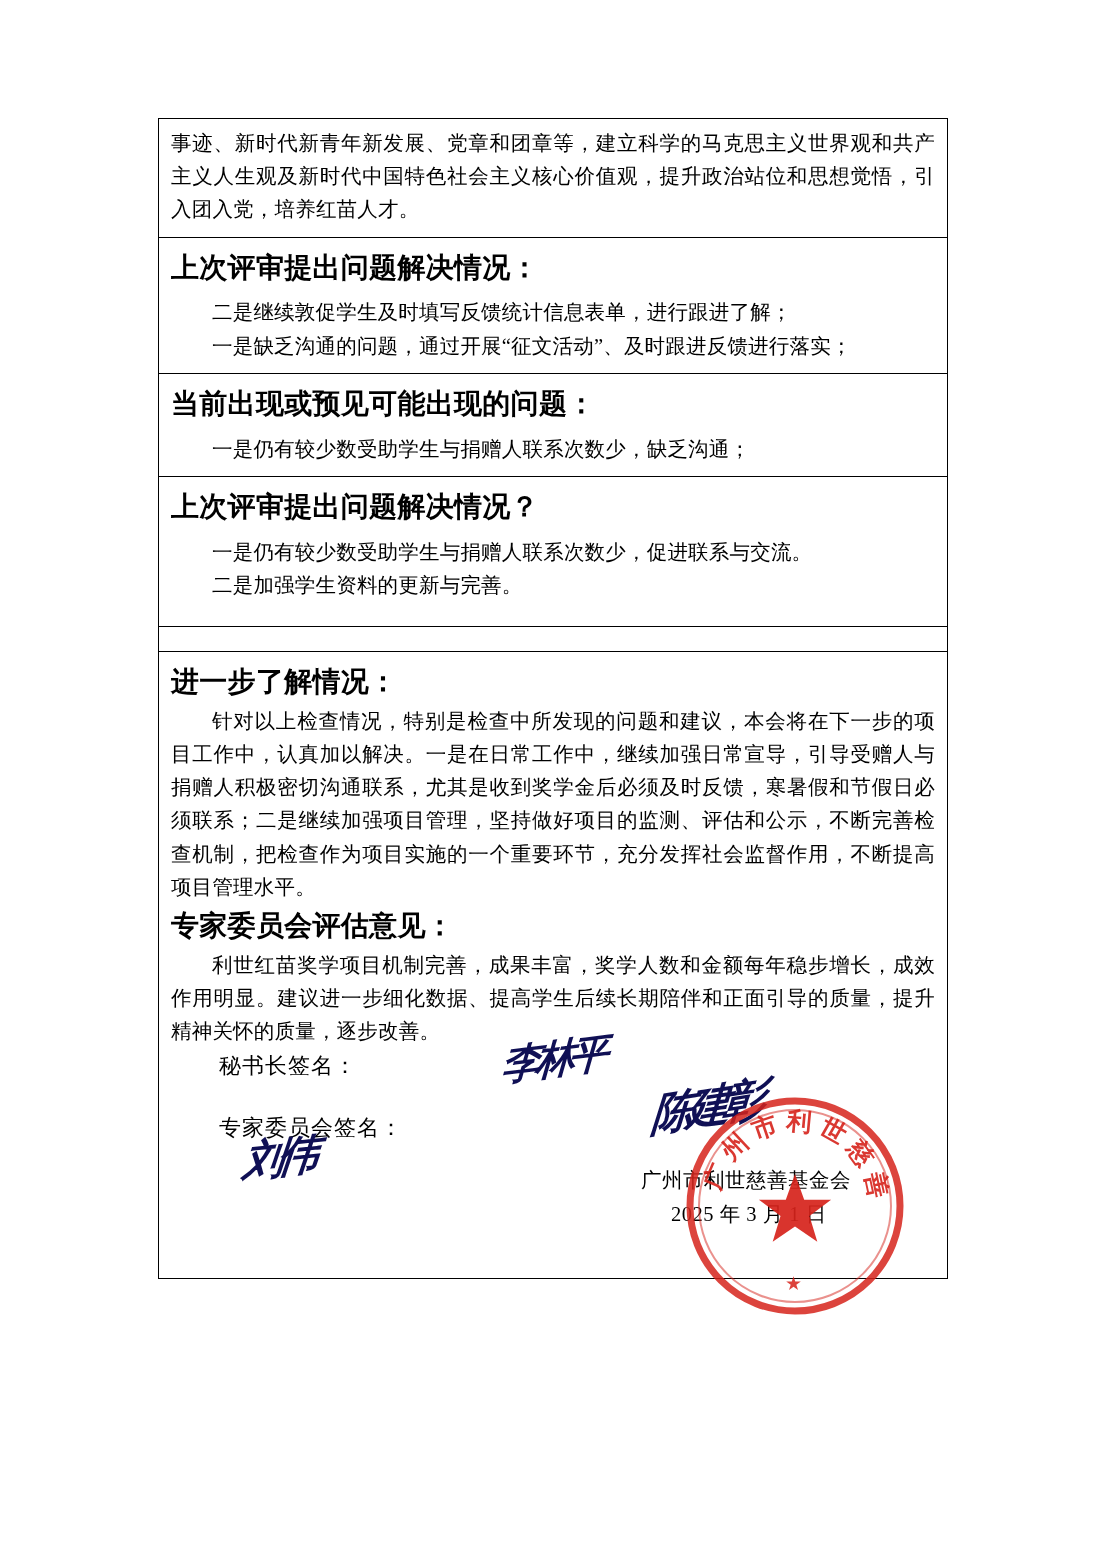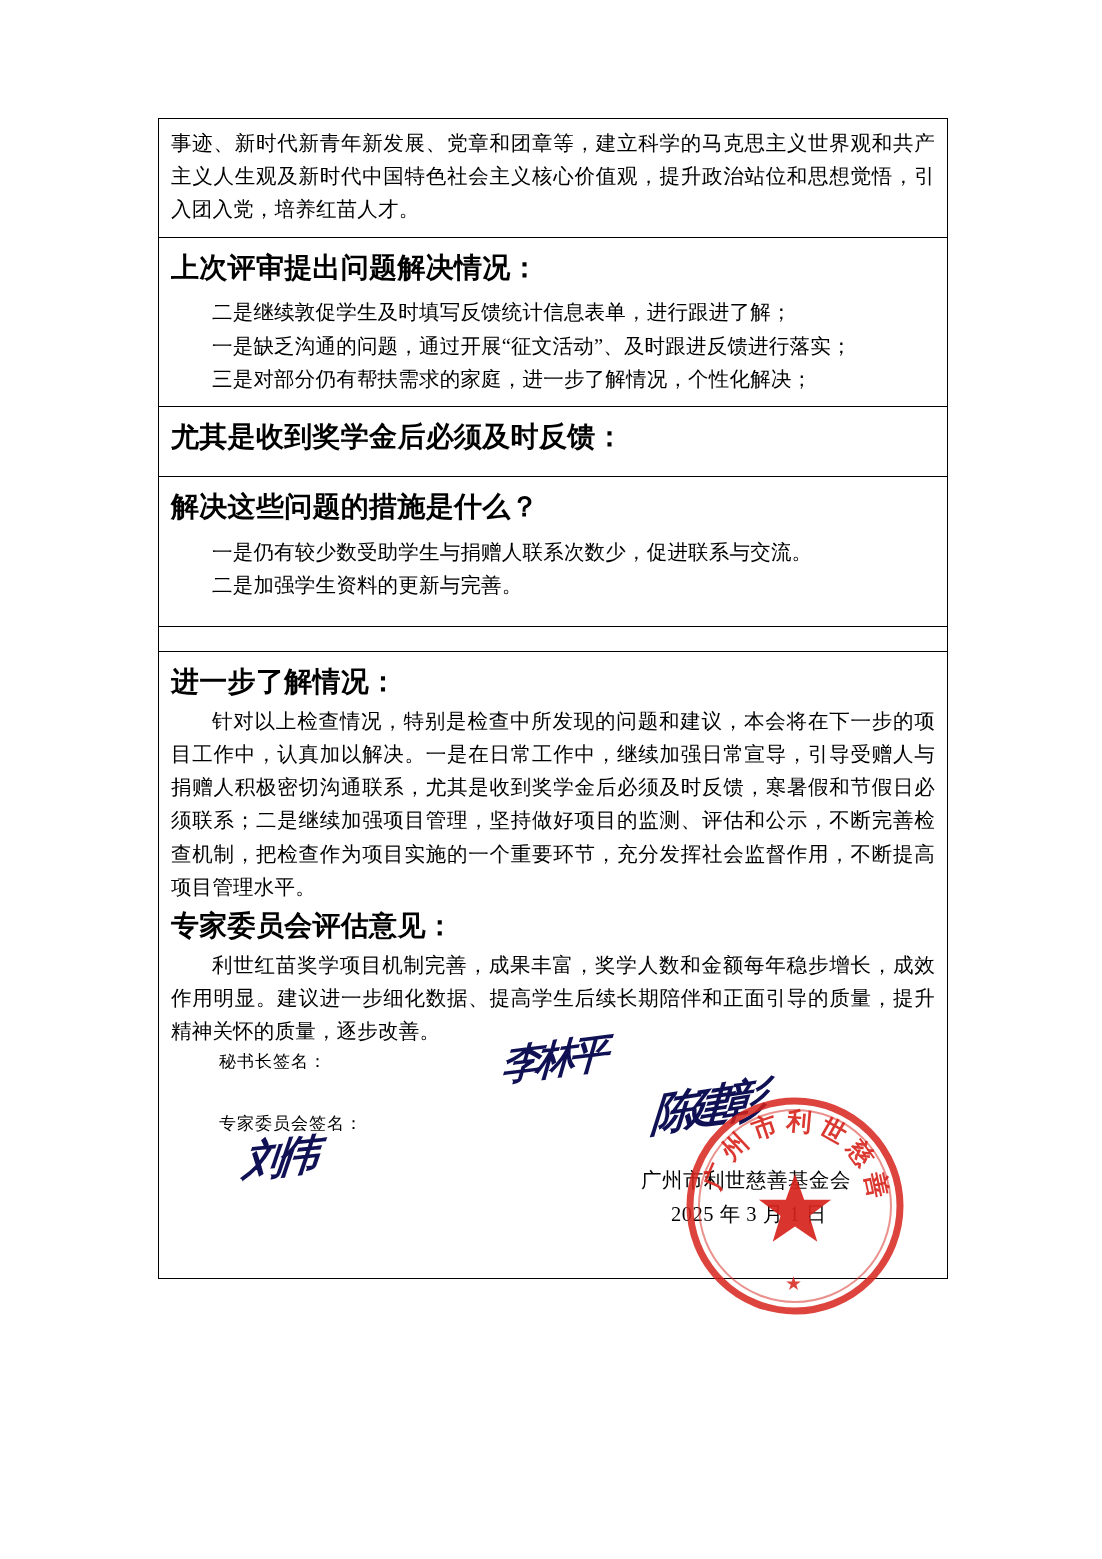--- a/index.html
+++ b/index.html
@@ -56,21 +56,21 @@
     line-height: 1.62;
     text-indent: 2em;
     letter-spacing: 0.2px;
   }
   .spacer-sm { height: 6px; }
   .spacer-md { height: 14px; }
 
   
   .sign-row {
     position: relative;
-    font-size: 17px;
+    font-size: 22px;
     line-height: 1.6;
     padding-left: 48px;
     height: 62px;
   }
   .sign-label {
     display: inline-block;
     letter-spacing: 1px;
   }
   .sig-ink {
     position: absolute;
@@ -144,30 +144,30 @@
 
     <div class="row">
       <div class="para">事迹、新时代新青年新发展、党章和团章等，建立科学的马克思主义世界观和共产主义人生观及新时代中国特色社会主义核心价值观，提升政治站位和思想觉悟，引入团入党，培养红苗人才。</div>
     </div>
 
     <div class="row">
       <div class="heading">上次评审提出问题解决情况：</div>
       <div class="spacer-sm"></div>
       <div class="item">二是继续敦促学生及时填写反馈统计信息表单，进行跟进了解；</div>
       <div class="item">一是缺乏沟通的问题，通过开展“征文活动”、及时跟进反馈进行落实；</div>
-      <div class="item">三是对部分仍有帮扶需求的家庭，进一步了解情况，个性化解决；</div>
-    </div>
-
-    <div class="row">
-      <div class="heading">尤其是收到奖学金后必须及时反馈：</div>
-      <div class="spacer-sm"></div>
-    </div>
-
-    <div class="row">
-      <div class="heading">解决这些问题的措施是什么？</div>
+    </div>
+
+    <div class="row">
+      <div class="heading">当前出现或预见可能出现的问题：</div>
+      <div class="spacer-sm"></div>
+      <div class="item">一是仍有较少数受助学生与捐赠人联系次数少，缺乏沟通；</div>
+    </div>
+
+    <div class="row">
+      <div class="heading">上次评审提出问题解决情况？</div>
       <div class="spacer-sm"></div>
       <div class="item">一是仍有较少数受助学生与捐赠人联系次数少，促进联系与交流。</div>
       <div class="item">二是加强学生资料的更新与完善。</div>
       <div class="spacer-md"></div>
     </div>
 
     <div class="row">
       <div class="spacer-sm"></div>
     </div>
 

